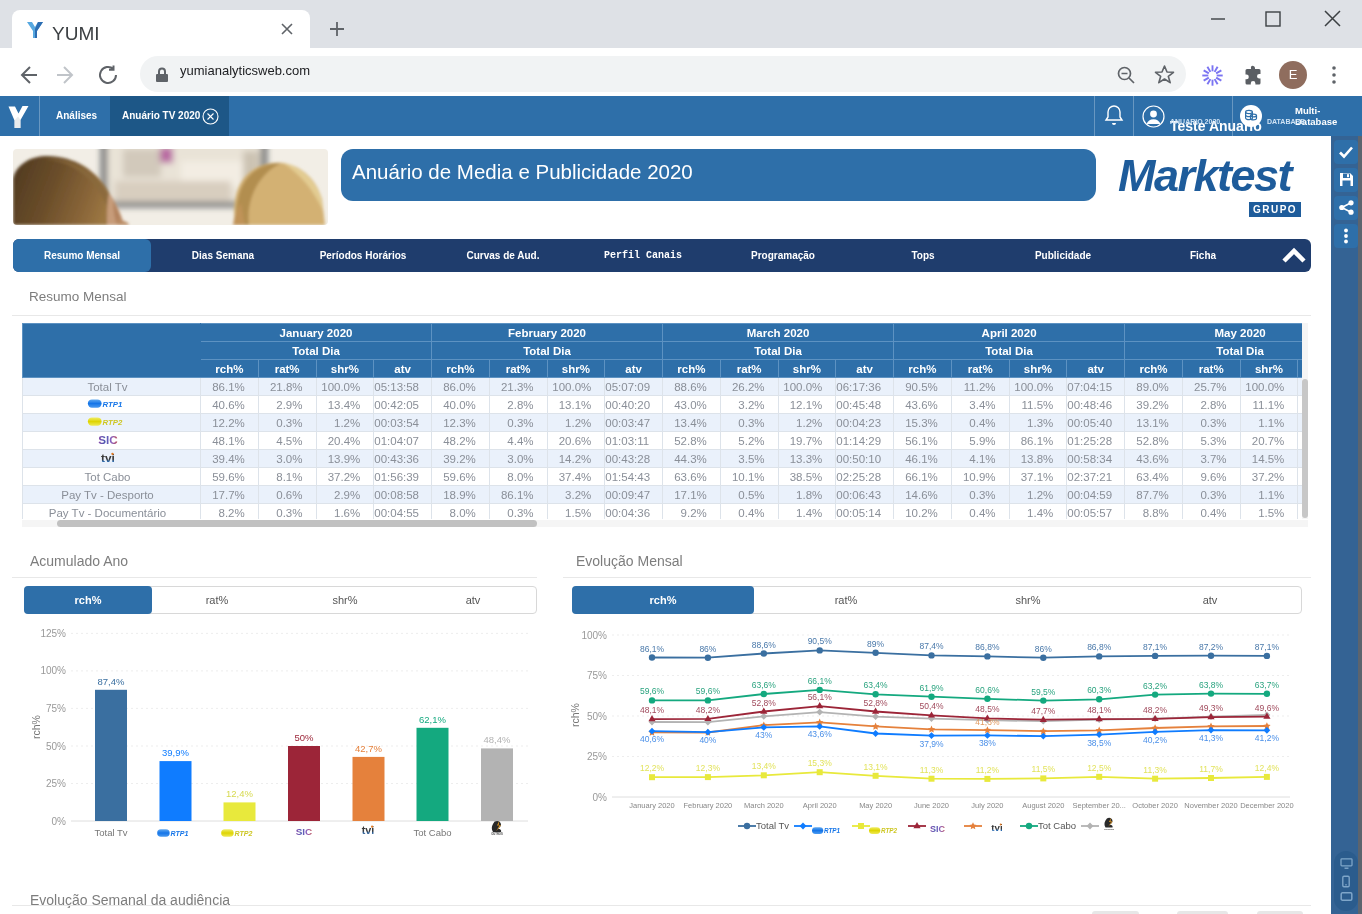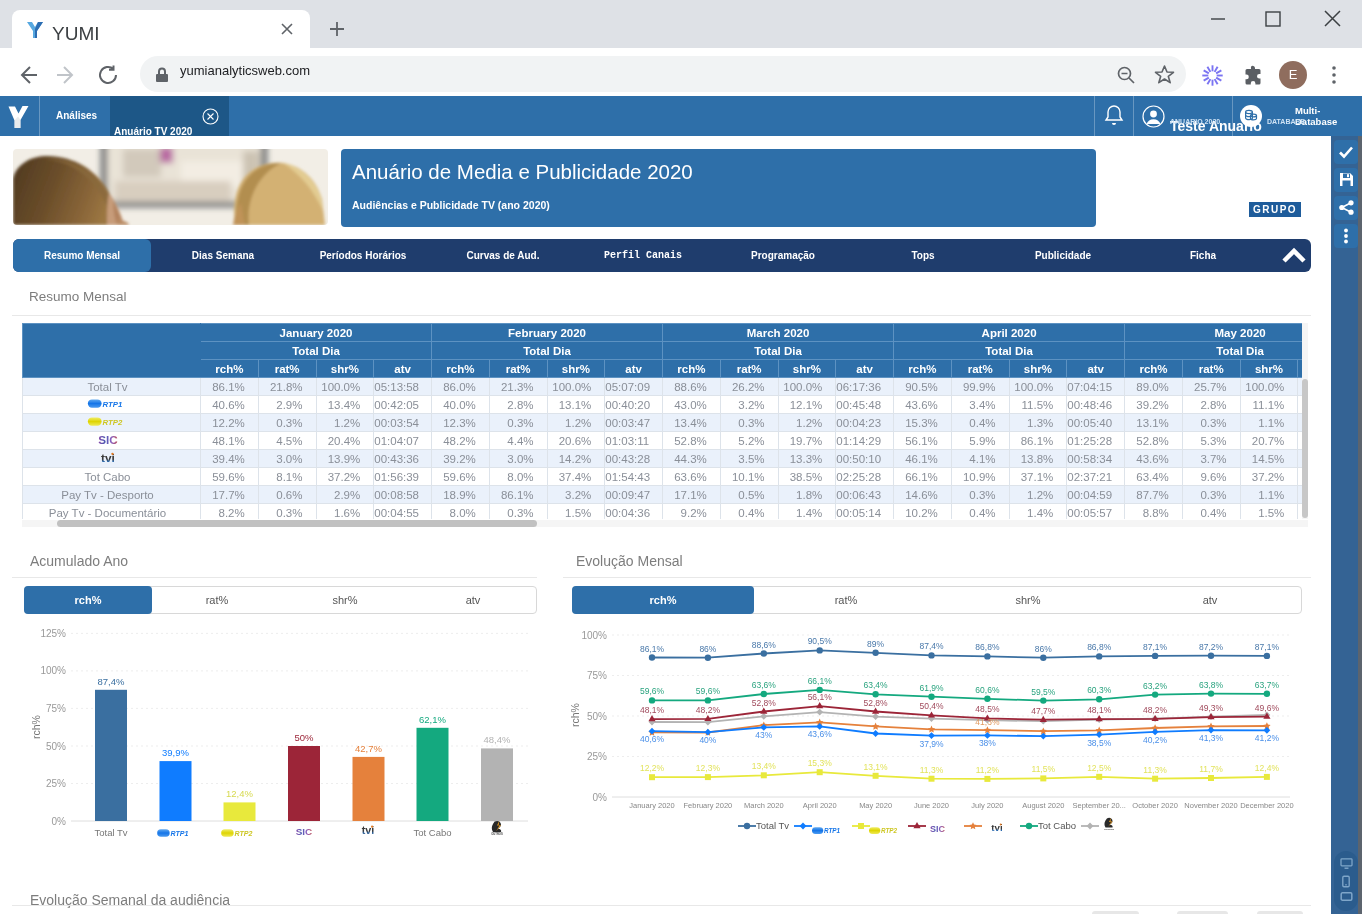--- a/index.html
+++ b/index.html
@@ -22,21 +22,21 @@
 .navtxt { color:#fff; font-size:10px; font-weight:bold; }
 
 
 #sidebar { left:1331px; top:136px; width:27px; height:778px; background:#346394; }
 #winscroll { left:1358px; top:136px; width:4px; height:778px; background:#5c646e; }
 .sbtn { left:1334px; width:24px; height:24px; background:#2e6fa9; border-radius:4px; color:#fff; text-align:center; }
 #devpill { left:1334px; top:851px; width:24px; height:60px; background:#2b5c8d; border-radius:12px; }
 
 
 #photo { left:13px; top:149px; width:315px; height:76px; border-radius:4px; overflow:hidden; }
-#titlebox { left:341px; top:149px; width:755px; height:78px; background:#2e6fa9; border-radius:4px; color:#fff; }
+#titlebox { left:341px; top:149px; width:755px; height:52px; background:#2e6fa9; border-radius:12px; color:#fff; }
 #title1 { left:11px; top:11px; position:absolute; font-size:20.5px; }
 #title2 { left:11px; top:50px; position:absolute; font-size:10.5px; font-weight:bold; }
 #marktest { left:1118px; top:150px; width:186px; height:70px; }
 
 
 #tabstrip { left:13px; top:239px; width:1298px; height:33px; background:#1f3d6d; border-radius:6px; }
 .tstab { position:absolute; top:0; height:33px; line-height:33px; text-align:center; color:#fff; font-size:10px; font-weight:bold; }
 #tsactive { position:absolute; left:0px; top:0px; width:138px; height:33px; background:#2e6fa9; border-radius:6px; }
 
 
@@ -143,21 +143,21 @@
     </svg>
 
   <div class="abs" id="navbar"></div>
   <svg class="abs" style="left:8px; top:105px;" width="21" height="24" viewBox="0 0 21 24">
     <path d="M0.5 1.5 H7 L10.5 8.5 L14.5 1 H20.5 L12.5 15 V23 H6.5 V15.5 Z" fill="#fff"></path>
     <path d="M6.5 15.5 L10 11.5 L12.5 15 V23 H6.5 Z" fill="#d9dcdf" opacity="0.55"></path>
   </svg>
   <div class="abs navdiv" style="left:39px;"></div>
   <span class="abs navtxt" style="left:56px; top:110px;">Análises</span>
   <div class="abs" id="navtab-active"></div>
-  <span class="abs navtxt" style="left:114px; top:110px;margin-top:16px;">Anuário TV 2020</span>
+  <span class="abs navtxt" style="left:122px; top:110px;">Anuário TV 2020</span>
   <svg class="abs" style="left:202px; top:108px;" width="17" height="17" viewBox="0 0 17 17">
       <circle cx="8.5" cy="8.5" r="7.5" fill="none" stroke="#fff" stroke-width="1.1"></circle>
       <path d="M5.5 5.5 L11.5 11.5 M11.5 5.5 L5.5 11.5" stroke="#fff" stroke-width="1.1"></path>
     </svg>
   <div class="abs navdiv" style="left:1094px;"></div>
   <svg class="abs" style="left:1104px; top:104px;" width="20" height="24" viewBox="0 0 20 24">
       <path d="M10 2 a6 6 0 0 1 6 6 v5 l2 3 H2 l2 -3 V8 a6 6 0 0 1 6 -6 Z" fill="none" stroke="#fff" stroke-width="1.4"></path>
       <path d="M8 19 a2 2 0 0 0 4 0" fill="#fff"></path>
     </svg>
   <div class="abs navdiv" style="left:1133px;"></div>
@@ -263,20 +263,21 @@
         <path d="M270 14 C288 17 302 31 308 48 L310 62 C300 40 288 26 270 14 Z" fill="#e3cc92"></path>
         <path d="M228 54 C224 60 221 68 220 76 L232 76 C230 68 229 60 228 54 Z" fill="#c09359"></path>
       </g>
     </svg>
   </div>
   <div class="abs" id="titlebox">
     <span id="title1">Anuário de Media e Publicidade 2020</span>
     <span id="title2">Audiências e Publicidade TV (ano 2020)</span>
   </div>
   <div class="abs" id="marktest">
+    <span style="position:absolute; left:0; top:0; font-size:45px; font-weight:bold; font-style:italic; color:#1e5c9b; letter-spacing:-1.5px;">Marktest</span>
     <div style="position:absolute; left:131px; top:52px; width:52px; height:15px; background:#1e5c9b; color:#fff; font-size:10px; font-weight:bold; text-align:center; line-height:16px; letter-spacing:1.5px;">GRUPO</div>
   </div>
 
   <div class="abs" id="tabstrip">
     <div id="tsactive"></div>
     <span class="tstab" style="left:0px; width:138px;">Resumo Mensal</span>
     <span class="tstab" style="left:140px; width:140px;">Dias Semana</span>
     <span class="tstab" style="left:280px; width:140px;">Períodos Horários</span>
     <span class="tstab" style="left:420px; width:140px;">Curvas de Aud.</span>
     <span class="tstab" style="left:560px; width:140px;font-family:Liberation Mono, monospace;">Perfil Canais</span>
@@ -363,21 +364,21 @@
             <td>05:13:58</td>
             <td>86.0%</td>
             <td>21.3%</td>
             <td>100.0%</td>
             <td>05:07:09</td>
             <td>88.6%</td>
             <td>26.2%</td>
             <td>100.0%</td>
             <td>06:17:36</td>
             <td>90.5%</td>
-            <td>99.9%</td>
+            <td>11.2%</td>
             <td>100.0%</td>
             <td>07:04:15</td>
             <td>89.0%</td>
             <td>25.7%</td>
             <td>100.0%</td>
             <td></td>
           </tr>
           <tr>
             <td class="lbl"><svg width="42" height="11" viewBox="0 0 44 12">
                 <defs>

